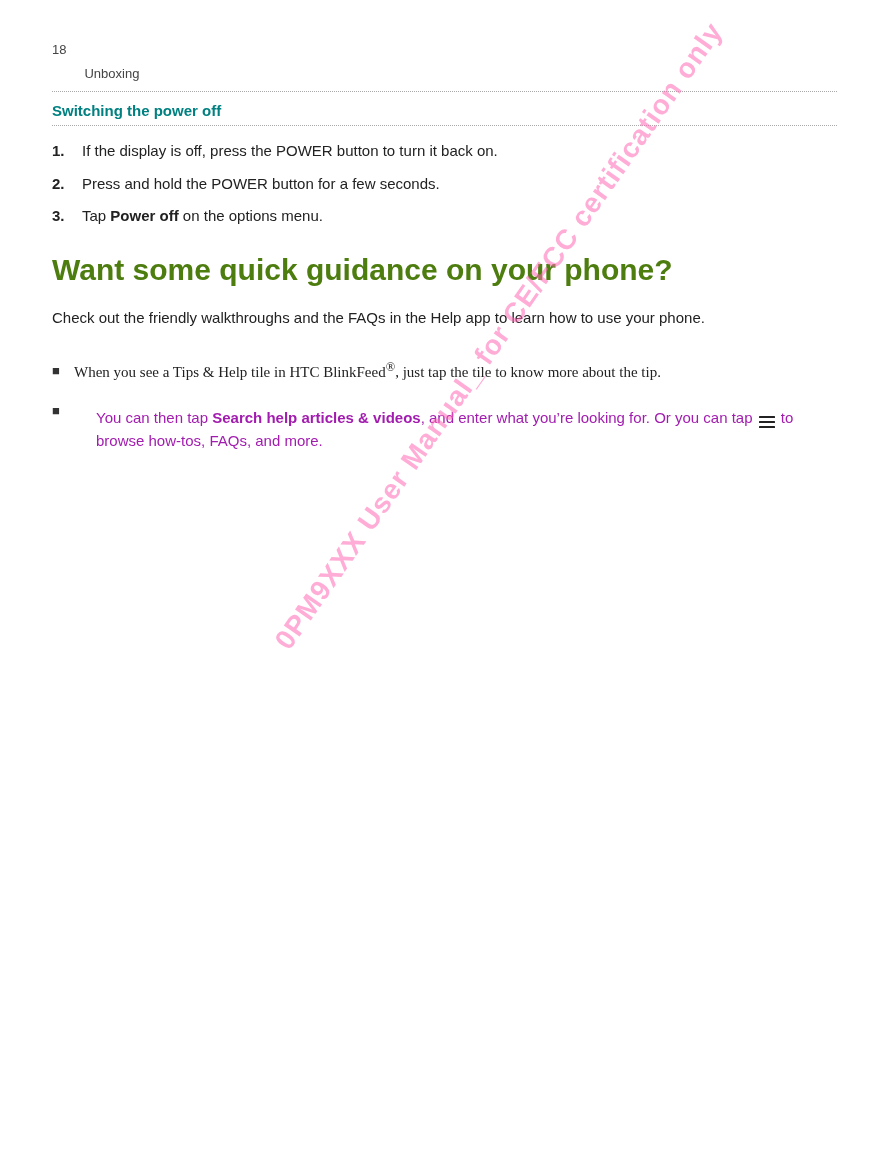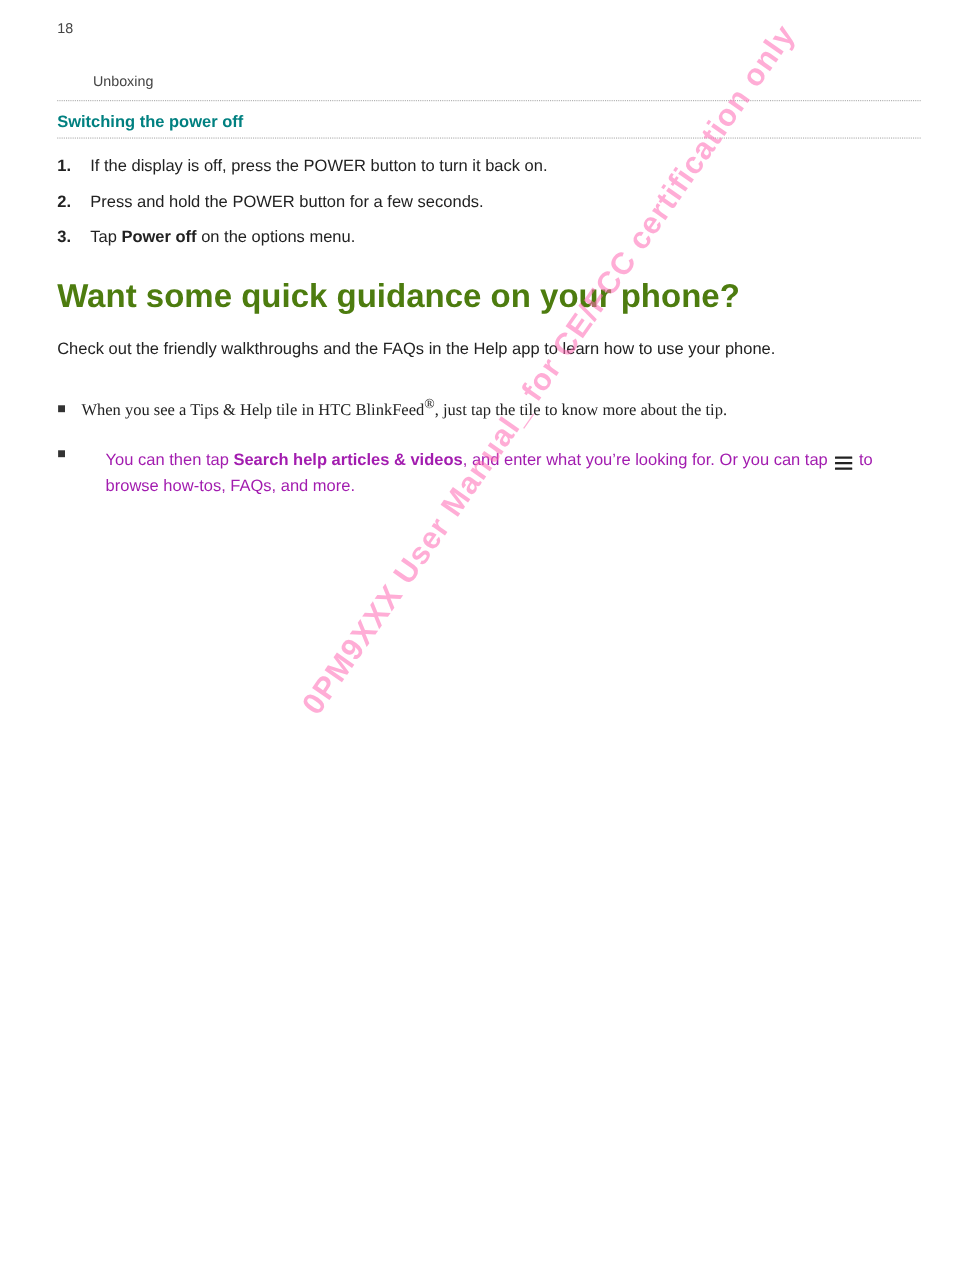--- a/index.html
+++ b/index.html
@@ -22,21 +22,21 @@
       width: 889px;
       min-height: 1163px;
       background: #ffffff;
       padding: 18px 52px 40px 52px;
       position: relative;
       overflow: hidden;
     }
 
     .page-header {
       display: flex;
-      align-items: flex-start;
+      align-items: center;
       margin-bottom: 10px;
       font-size: 13px;
       color: #555555;
       font-family: Arial, sans-serif;
     }
 
     .page-number {
       font-weight: normal;
       font-size: 13px;
       color: #444;

